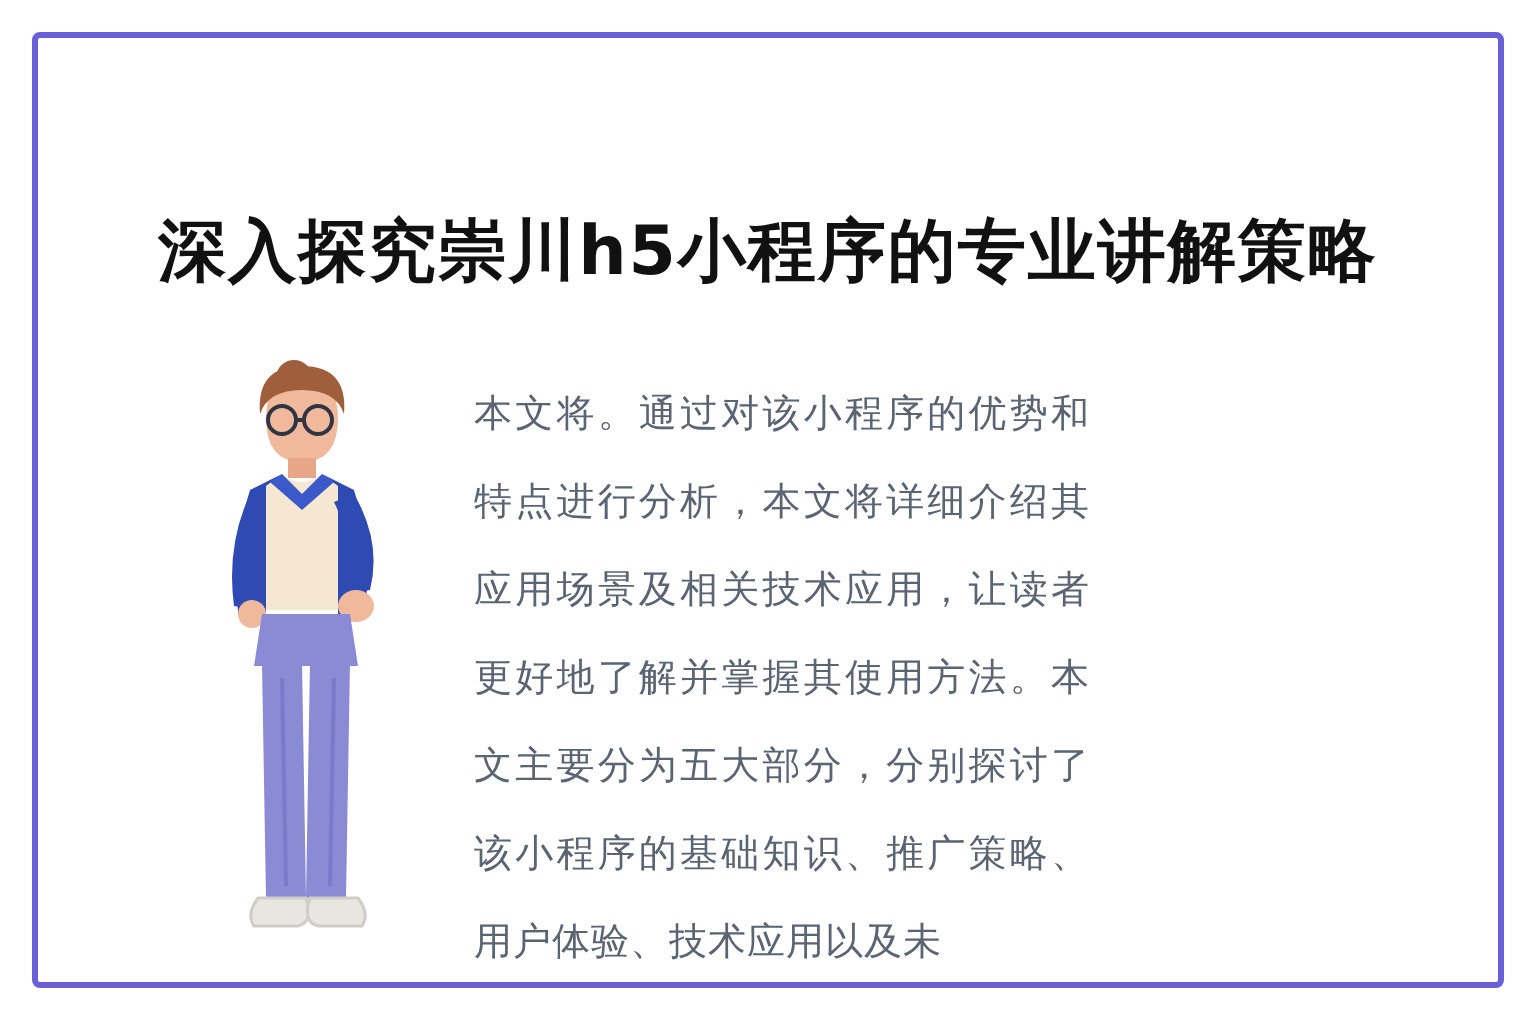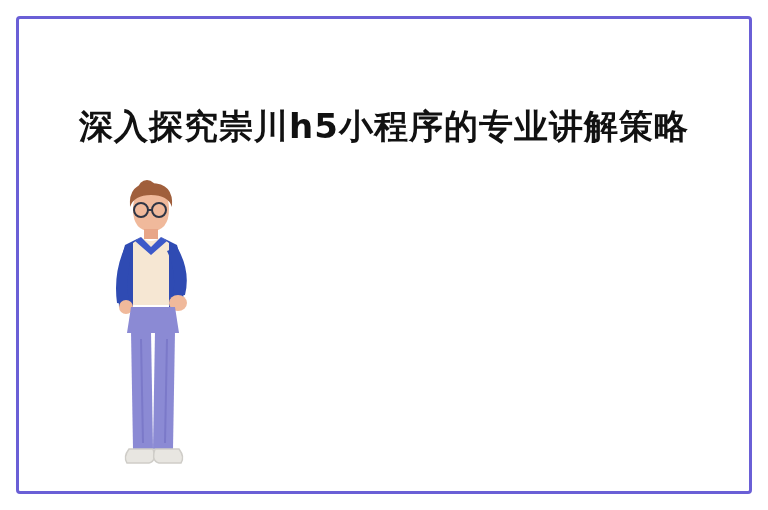--- a/index.html
+++ b/index.html
@@ -108,15 +108,16 @@
         <path d="M52 152 h20 l2 118 h-20 z" fill="#8b8ad4"></path>
         <path d="M76 152 h20 l-2 118 h-20 z" fill="#8b8ad4"></path>
         <line x1="62" y1="160" x2="64" y2="264" stroke="#7b79c9" stroke-width="2"></line>
         <line x1="88" y1="160" x2="86" y2="264" stroke="#7b79c9" stroke-width="2"></line>
 
         <path d="M50 270 h24 q4 12 -4 14 h-22 q-4 -6 2 -14 z" fill="#e8e6e1" stroke="#cfcdc8" stroke-width="1.5"></path>
         <path d="M76 270 h24 q6 8 2 14 h-22 q-8 -2 -4 -14 z" fill="#e8e6e1" stroke="#cfcdc8" stroke-width="1.5"></path>
       </svg>
     </div>
 
+    <div class="body-text">本文将。通过对该小程序的优势和特点进行分析，本文将详细介绍其应用场景及相关技术应用，让读者更好地了解并掌握其使用方法。本文主要分为五大部分，分别探讨了该小程序的基础知识、推广策略、用户体验、技术应用以及未</div>
 
   </div>
 </div>
 
 </body></html>

